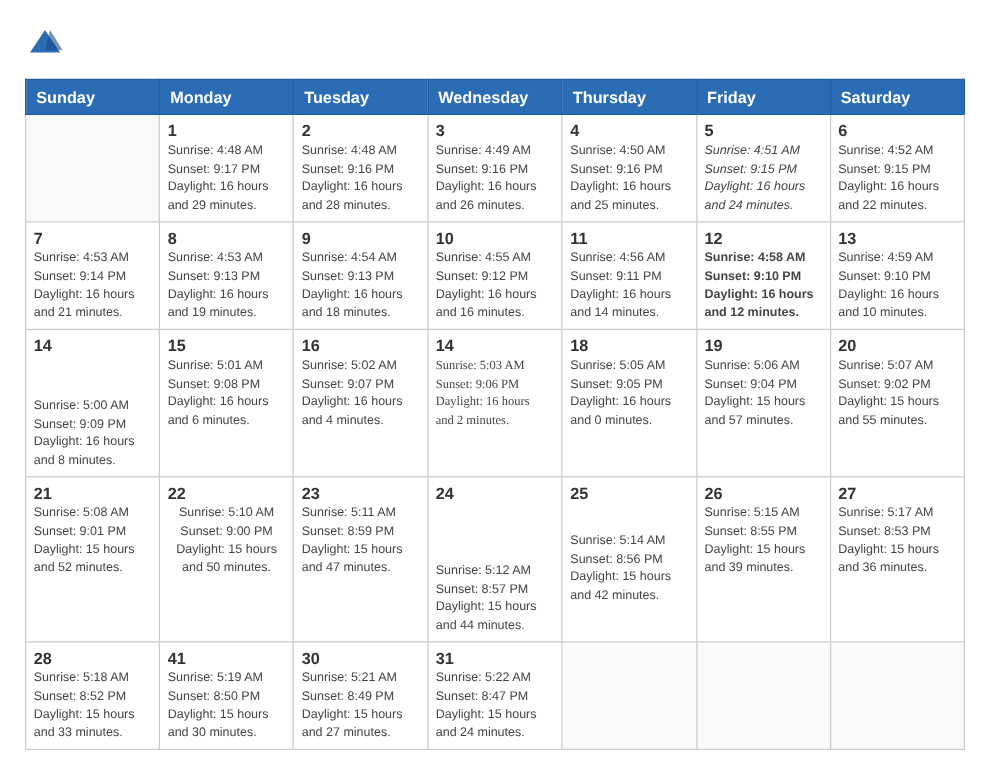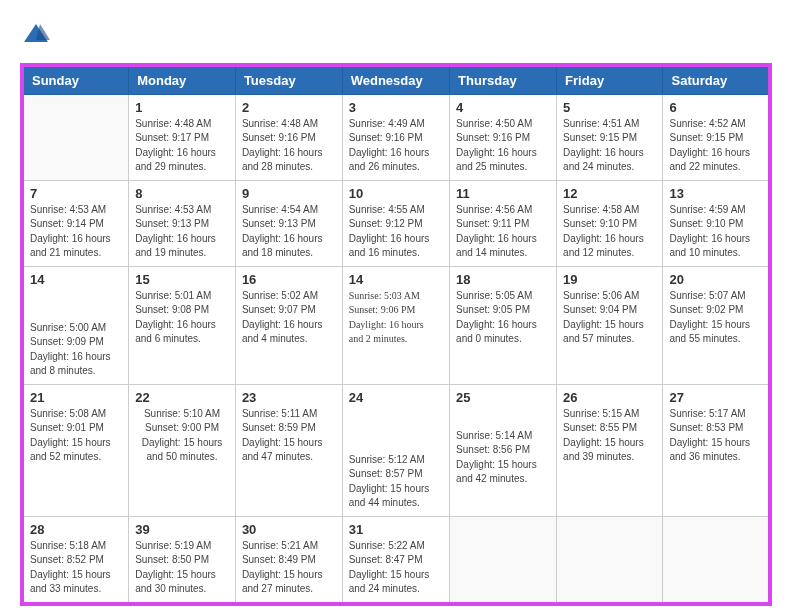--- a/index.html
+++ b/index.html
@@ -47,21 +47,21 @@
       line-height: 1;
     }
     .subtitle {
       font-size: 16px;
       color: #555;
       margin-top: 4px;
     }
     .calendar {
       width: 100%;
       border-collapse: collapse;
-      border: 4px solid #d946ef;
+      border: 1px solid #d946ef;
     }
     .calendar th {
       background-color: #2a6db5;
       color: #fff;
       font-size: 13px;
       font-weight: bold;
       padding: 6px 8px;
       text-align: left;
       border: 1px solid #2060a0;
     }
@@ -152,21 +152,21 @@
         </td>
         <td>
           <span class="day-number">4</span>
           <div class="day-info" style="white-space: pre-line;">Sunrise: 4:50 AM
 Sunset: 9:16 PM
 Daylight: 16 hours
 and 25 minutes.</div>
         </td>
         <td>
           <span class="day-number">5</span>
-          <div class="day-info" style="white-space: pre-line;">Sunrise: 4:51 AM
+          <div class="day-info" style="white-space: pre-line; font-style: italic;">Sunrise: 4:51 AM
 Sunset: 9:15 PM
 Daylight: 16 hours
 and 24 minutes.</div>
         </td>
         <td>
           <span class="day-number">6</span>
           <div class="day-info" style="white-space: pre-line;">Sunrise: 4:52 AM
 Sunset: 9:15 PM
 Daylight: 16 hours
 and 22 minutes.</div>
@@ -203,21 +203,21 @@
         </td>
         <td>
           <span class="day-number">11</span>
           <div class="day-info" style="white-space: pre-line;">Sunrise: 4:56 AM
 Sunset: 9:11 PM
 Daylight: 16 hours
 and 14 minutes.</div>
         </td>
         <td>
           <span class="day-number">12</span>
-          <div class="day-info" style="white-space: pre-line;">Sunrise: 4:58 AM
+          <div class="day-info" style="white-space: pre-line; font-weight: bold;">Sunrise: 4:58 AM
 Sunset: 9:10 PM
 Daylight: 16 hours
 and 12 minutes.</div>
         </td>
         <td>
           <span class="day-number">13</span>
           <div class="day-info" style="white-space: pre-line;">Sunrise: 4:59 AM
 Sunset: 9:10 PM
 Daylight: 16 hours
 and 10 minutes.</div>
@@ -327,21 +327,21 @@
       </tr>
       <tr>
         <td>
           <span class="day-number">28</span>
           <div class="day-info" style="white-space: pre-line;">Sunrise: 5:18 AM
 Sunset: 8:52 PM
 Daylight: 15 hours
 and 33 minutes.</div>
         </td>
         <td>
-          <span class="day-number">39</span>
+          <span class="day-number">41</span>
           <div class="day-info" style="white-space: pre-line;">Sunrise: 5:19 AM
 Sunset: 8:50 PM
 Daylight: 15 hours
 and 30 minutes.</div>
         </td>
         <td>
           <span class="day-number">30</span>
           <div class="day-info" style="white-space: pre-line;">Sunrise: 5:21 AM
 Sunset: 8:49 PM
 Daylight: 15 hours

